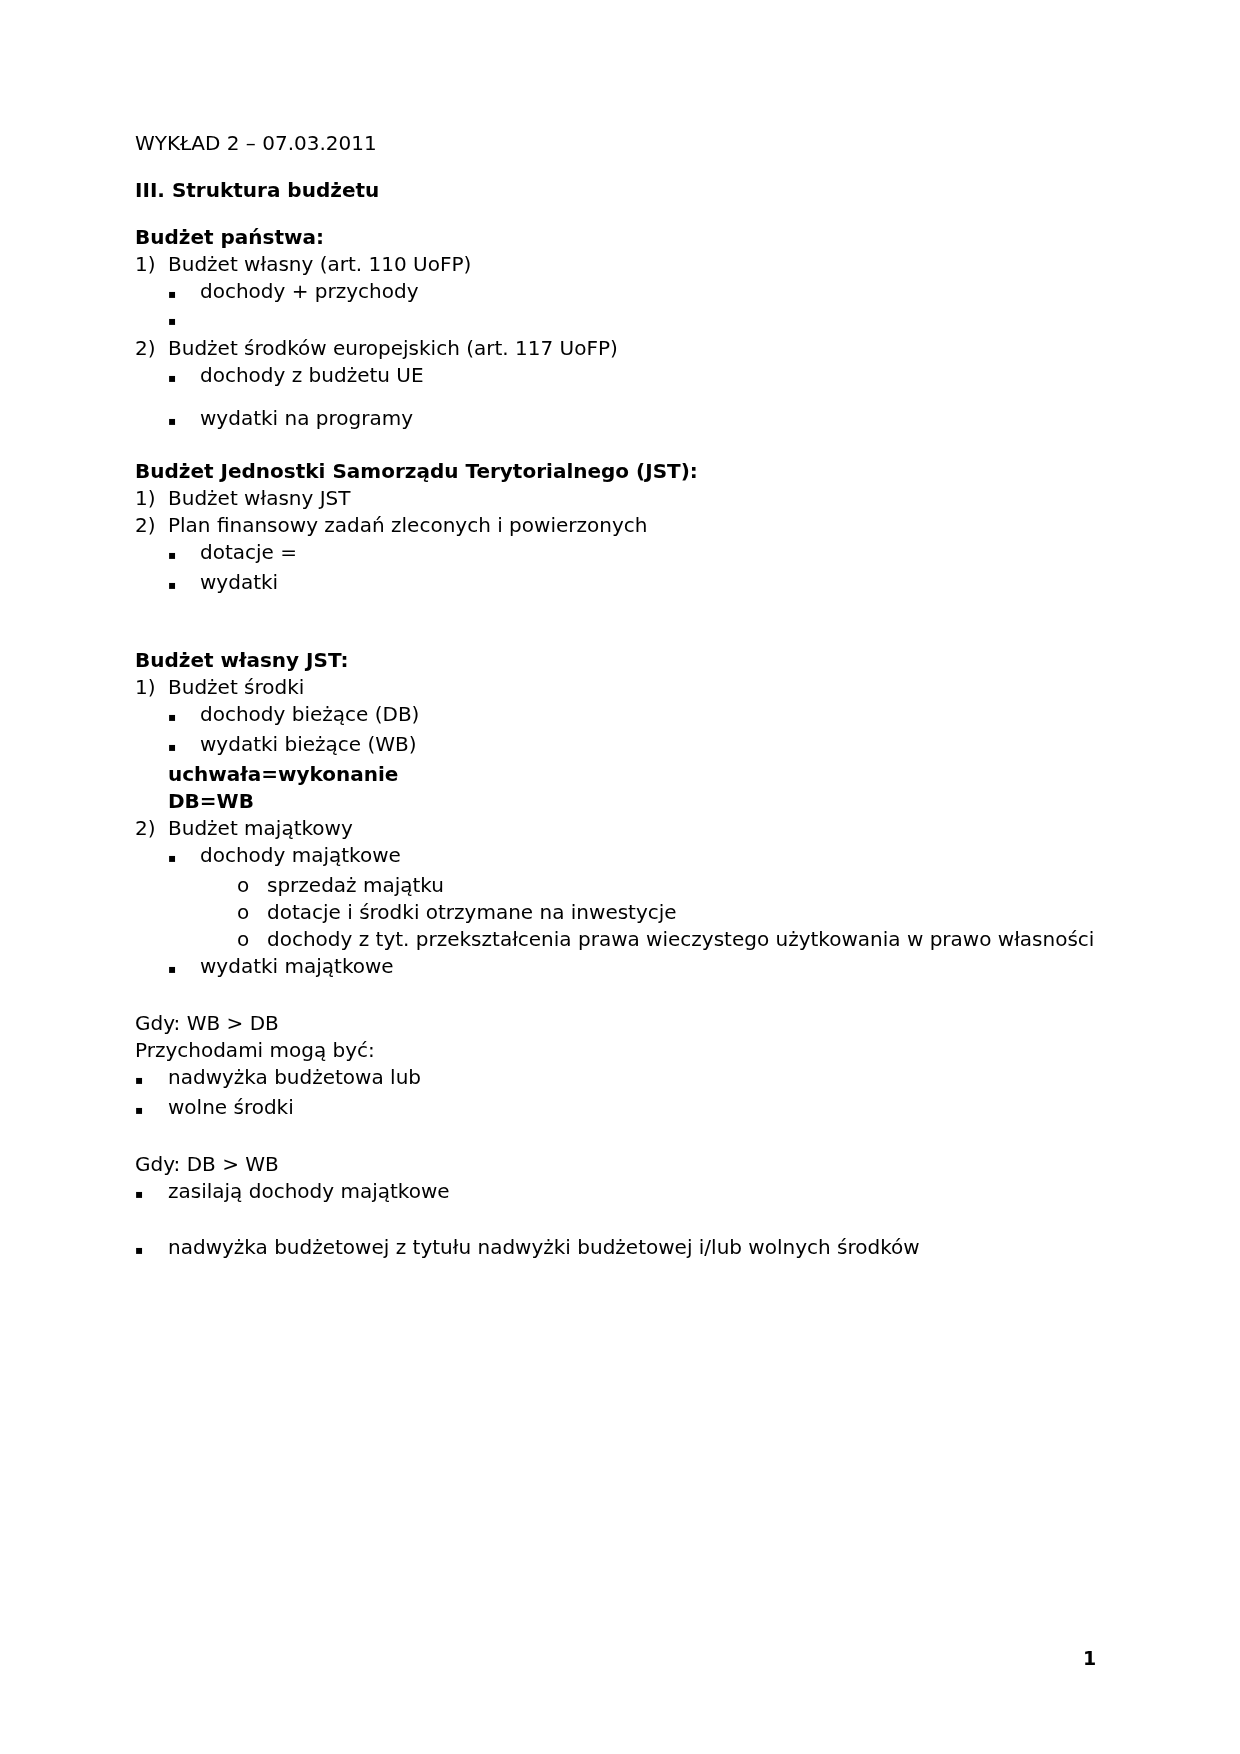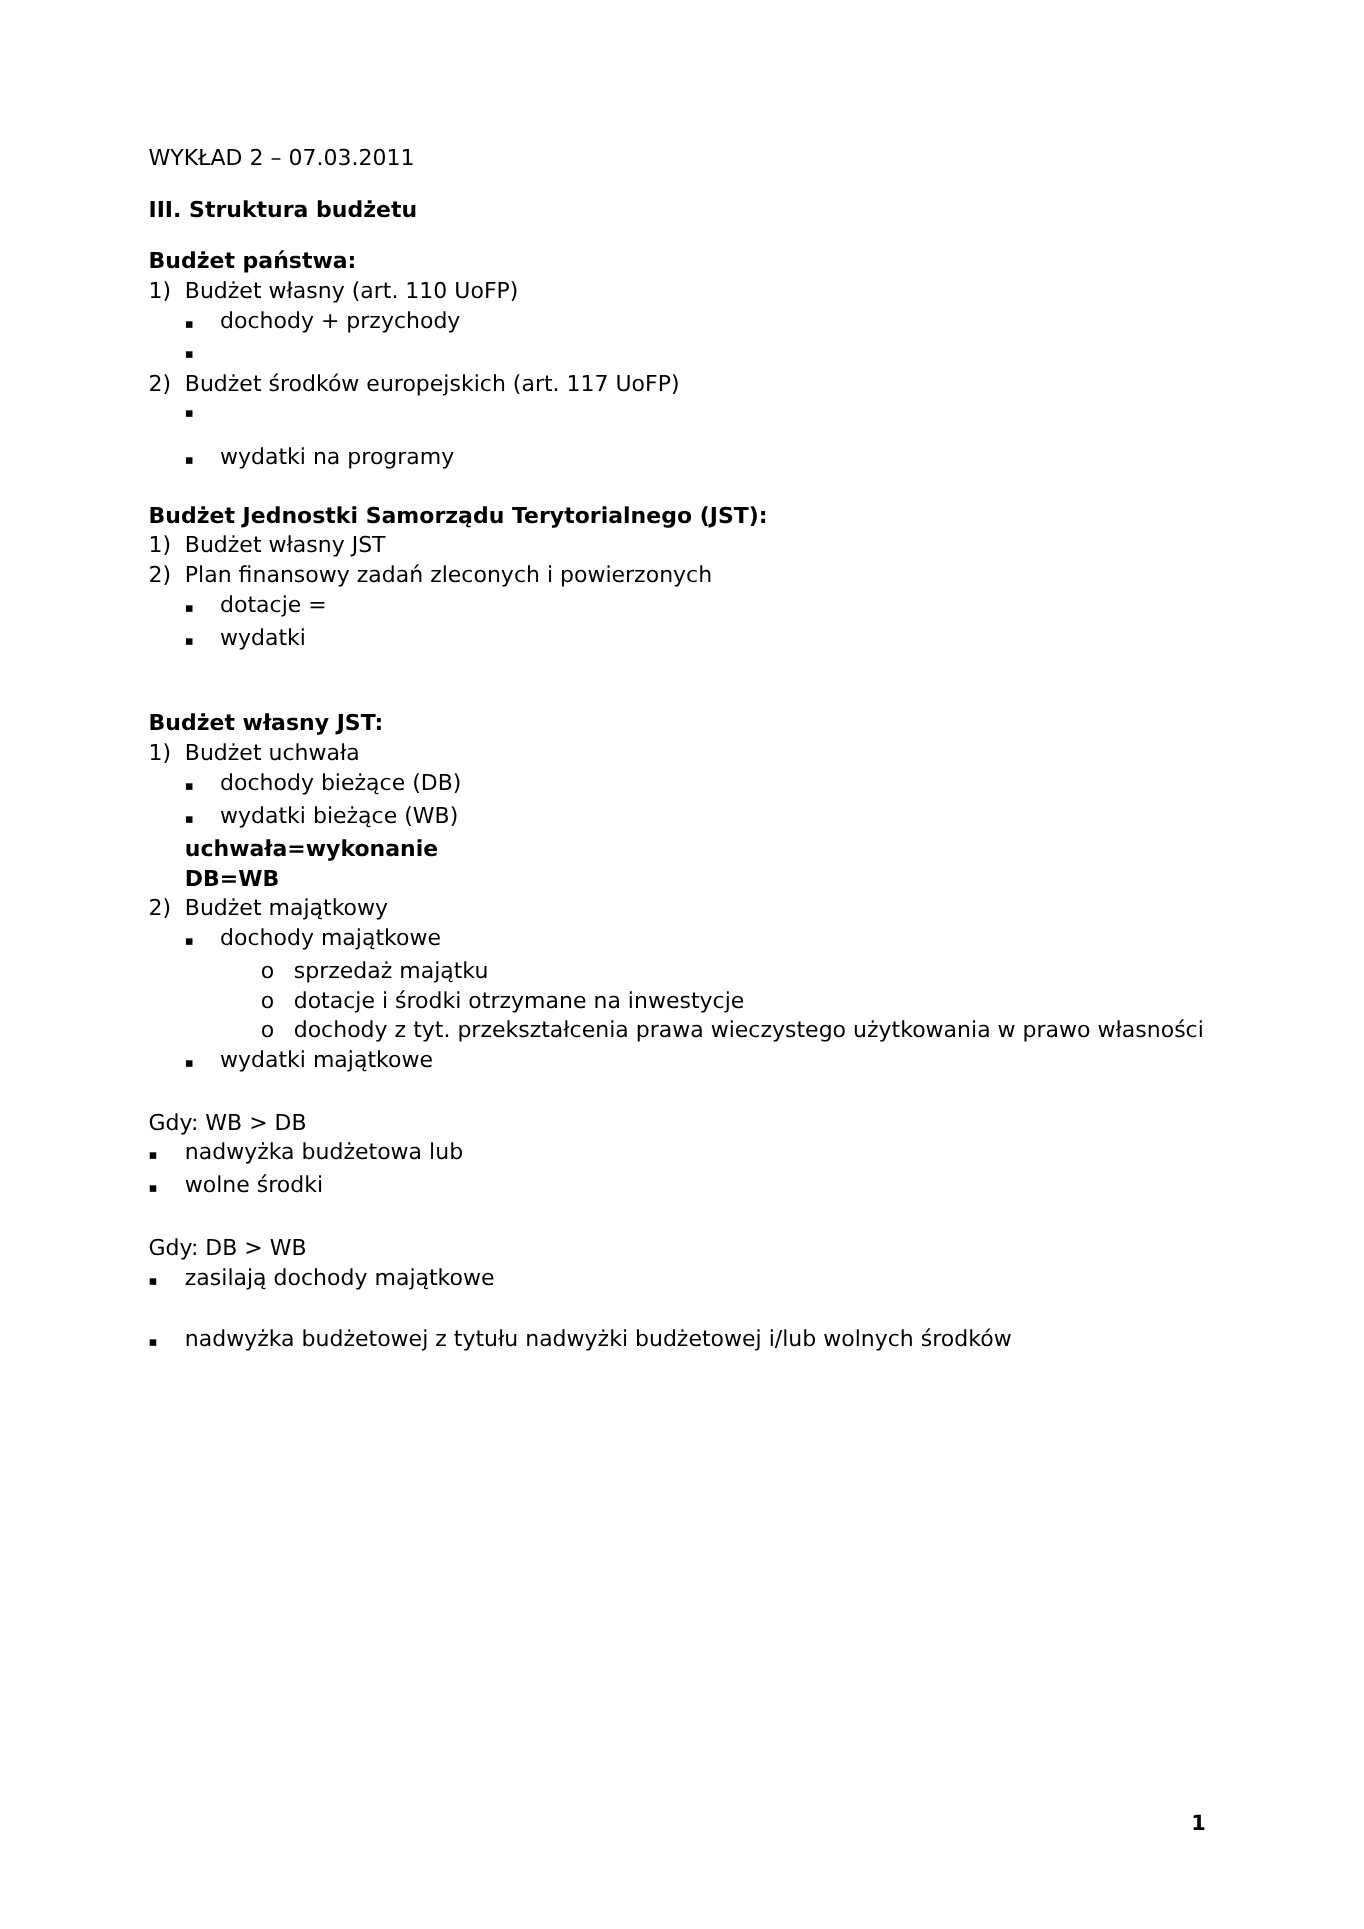--- a/index.html
+++ b/index.html
@@ -82,20 +82,21 @@
       <span class="m m-sq">▪</span>
     </div>
 
     <div class="line">
       <span class="m">2)</span>
       <span class="t">Budżet środków europejskich (art. 117 UoFP)</span>
     </div>
 
     <div class="line bul1">
       <span class="m m-sq">▪</span>
+      <span class="t">dochody z budżetu UE</span>
     </div>
 
     <div class="line bul1 mt13">
       <span class="m m-sq">▪</span>
       <span class="t">wydatki na programy</span>
     </div>
 
     <div class="line mt23 b">
       <span class="t">Budżet Jednostki Samorządu Terytorialnego (JST):</span>
     </div>
@@ -119,21 +120,21 @@
       <span class="m m-sq">▪</span>
       <span class="t">wydatki</span>
     </div>
 
     <div class="line mt30 b">
       <span class="t">Budżet własny JST:</span>
     </div>
 
     <div class="line">
       <span class="m">1)</span>
-      <span class="t">Budżet uchwała</span>
+      <span class="t">Budżet środki</span>
     </div>
 
     <div class="line bul1">
       <span class="m m-sq">▪</span>
       <span class="t">dochody bieżące (DB)</span>
     </div>
 
     <div class="line bul1">
       <span class="m m-sq">▪</span>
       <span class="t">wydatki bieżące (WB)</span>
@@ -174,20 +175,23 @@
 
     <div class="line bul1">
       <span class="m m-sq">▪</span>
       <span class="t">wydatki majątkowe</span>
     </div>
 
     <div class="line mt27">
       <span class="t">Gdy: WB &gt; DB</span>
     </div>
 
+    <div class="line">
+      <span class="t">Przychodami mogą być:</span>
+    </div>
 
     <div class="line">
       <span class="m m-sq">▪</span>
       <span class="t">nadwyżka budżetowa lub</span>
     </div>
 
     <div class="line">
       <span class="m m-sq">▪</span>
       <span class="t">wolne środki</span>
     </div>

